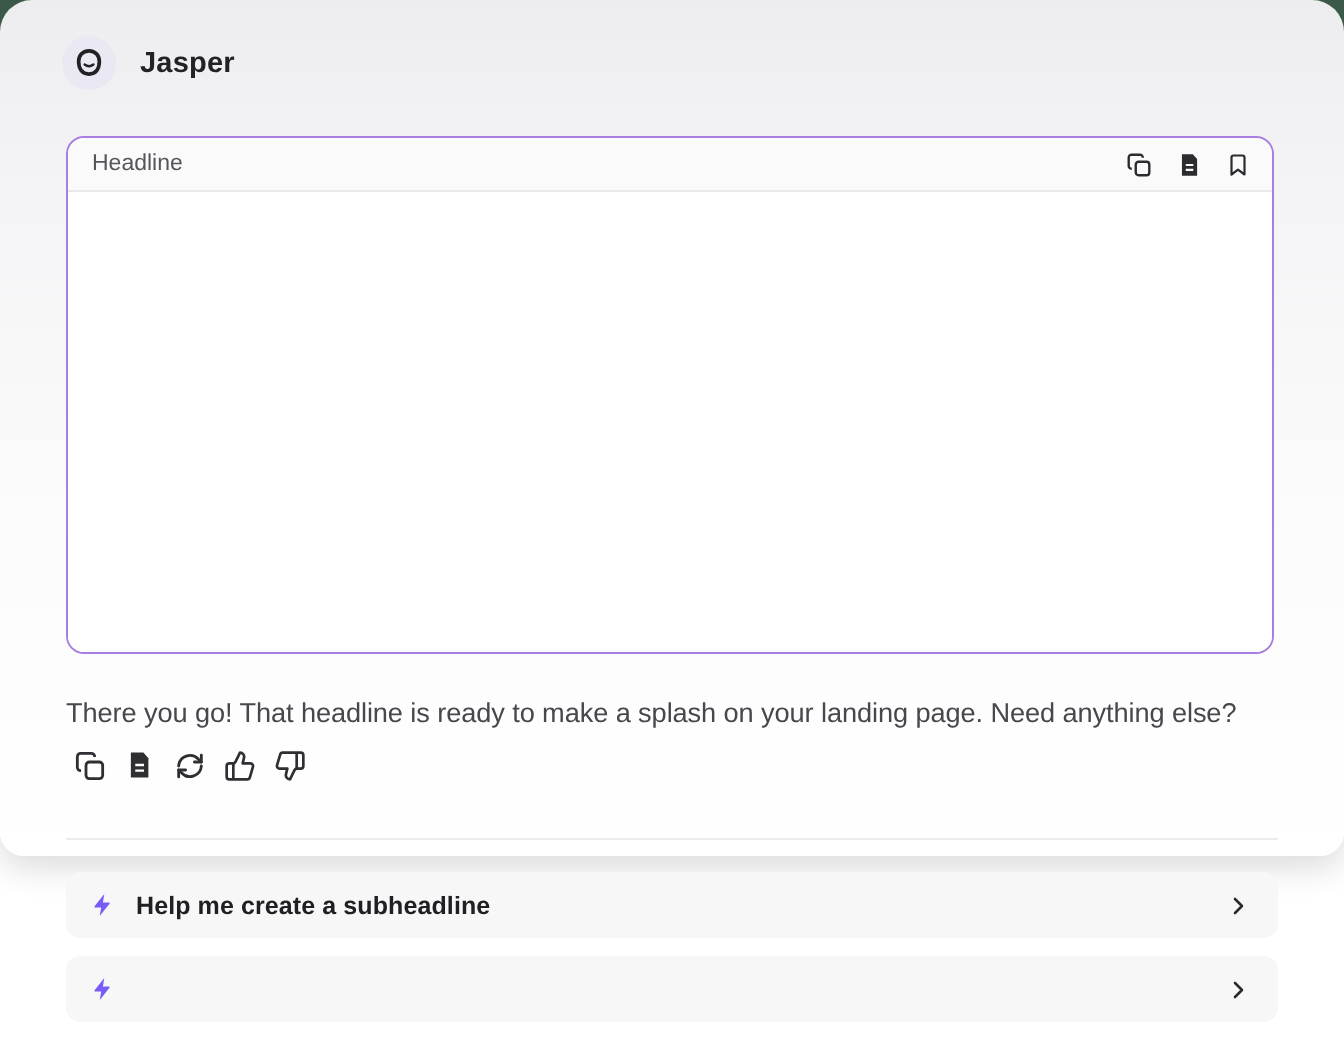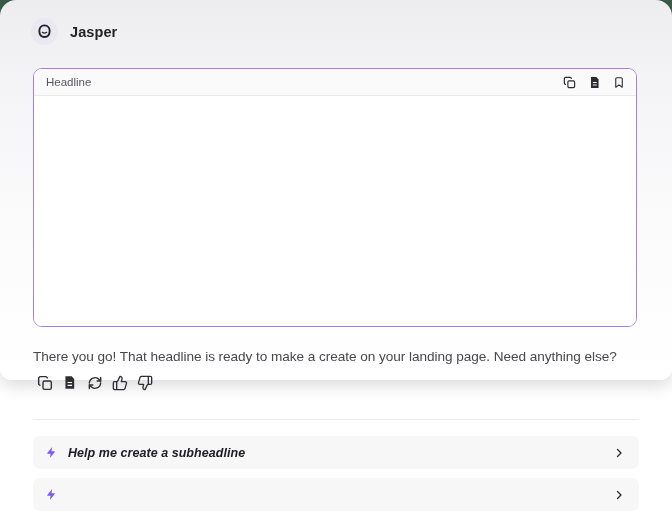--- a/index.html
+++ b/index.html
@@ -8,21 +8,21 @@
     font-family:"Liberation Sans", sans-serif;
     background:#ffffff;
     position:relative;
     overflow:hidden;
   }
   .green-backdrop {
     position:absolute; top:0; left:0; right:0; height:42px;
     background:#3c5b49;
   }
   .card {
-    position:absolute; top:0; left:0; width:672px; height:380px;
+    position:absolute; top:0; left:0; width:672px; height:428px;
     background:linear-gradient(180deg,#edecee 0%,#f4f3f5 22%,#fcfbfc 58%,#ffffff 100%);
     border-radius:16px 16px 12px 12px;
     box-shadow:0 6px 16px rgba(35,35,40,.16);
   }
   
   .header { position:absolute; top:18px; left:31px; display:flex; align-items:center; gap:12px; }
   .avatar {
     width:27px; height:27px; border-radius:50%;
     background:#eae8f3; display:flex; align-items:center; justify-content:center;
   }
@@ -53,21 +53,21 @@
   .actions { position:absolute; left:36px; top:374px; display:flex; align-items:center; gap:8px; }
   .actions .icon-btn { width:17px; height:17px; color:#2e2e33; }
 
   .divider { position:absolute; left:33px; top:419px; width:606px; height:1px; background:#ebebed; }
 
   
   .suggestions { position:absolute; left:33px; top:436px; width:606px; display:flex; flex-direction:column; gap:9px; }
   .suggestion {
     height:33px; background:#f7f7f8; border:none; border-radius:7px;
     display:flex; align-items:center; padding:0 14px 0 12px; cursor:pointer;
-    font-family:"Liberation Sans", sans-serif; text-align:center; width:100%;font-style:italic;
+    font-family:"Liberation Sans", sans-serif; text-align:center; width:100%;
   }
   .bolt { color:#7b5bf5; display:flex; align-items:center; margin-right:10px; }
   .suggestion-label { font-size:12.5px; font-weight:700; color:#202024; letter-spacing:.05px; }
   .chevron { margin-left:auto; color:#2a2a2e; display:flex; align-items:center; }
 
   svg { display:block; }
 </style>
 </head>
 <body>
 
@@ -112,21 +112,21 @@
             <svg width="12" height="13" viewBox="0 0 24 24" fill="none" stroke="currentColor" stroke-width="2.2" stroke-linejoin="round">
               <path d="M18.5 21.5 12 16.7 5.5 21.5 V4.5 A2 2 0 0 1 7.5 2.5 h9 a2 2 0 0 1 2 2 Z"></path>
             </svg>
           </span>
         </button>
       </span>
     </div>
     <div class="output-body"></div>
   </div>
 
-  <div class="message">There you go! That headline is ready to make a create on your landing page. Need anything else?</div>
+  <div class="message">There you go! That headline is ready to make a splash on your landing page. Need anything else?</div>
 
   <div class="actions">
     <button class="icon-btn" aria-label="Copy">
       <span>
         <svg width="16" height="16" viewBox="0 0 24 24" fill="none" stroke="currentColor" stroke-width="2.1" stroke-linejoin="round">
           <rect x="9" y="9" width="12.5" height="12.5" rx="2.5"></rect>
           <path d="M15.5 5.3V5a2.5 2.5 0 0 0-2.5-2.5H5A2.5 2.5 0 0 0 2.5 5v8A2.5 2.5 0 0 0 5 15.5h.3"></path>
         </svg>
       </span>
     </button>

